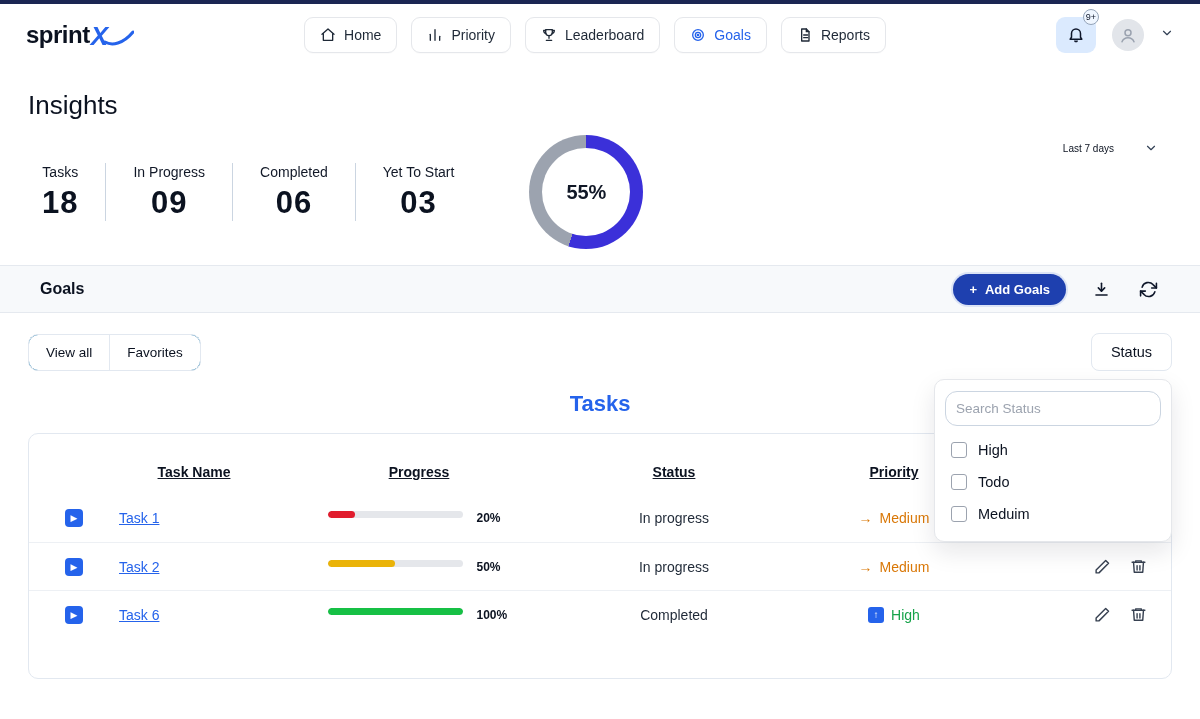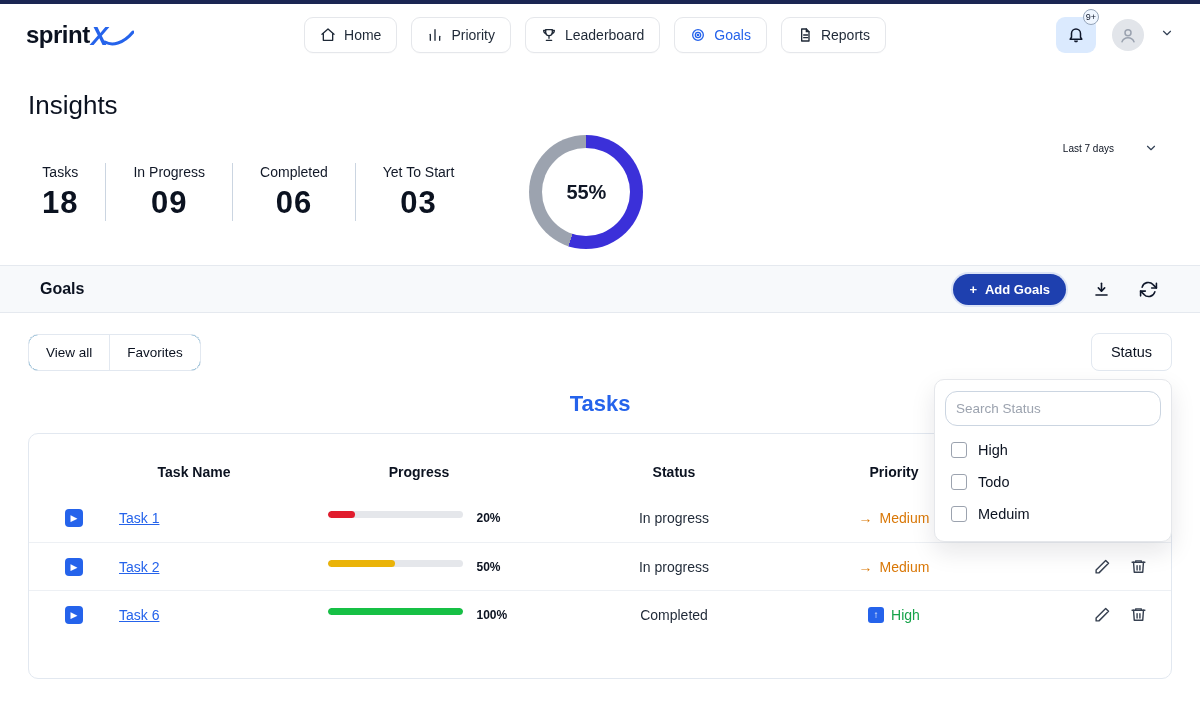--- a/index.html
+++ b/index.html
@@ -68,21 +68,21 @@
                      padding:11px 10px; z-index:30; }
   .status-search { width:100%; padding:9px 10px; border:1px solid #cbd5e1; border-radius:12px; font-size:13.5px; font-family:inherit; margin-bottom:8px; color:#374151; }
   .status-search::placeholder { color:#9ca3af; }
   .status-option { display:flex; align-items:center; gap:11px; padding:8px 6px; font-size:14.5px; color:#0b1220; cursor:pointer; border-radius:6px; }
   .checkbox { width:16px; height:16px; border:1.5px solid #9ca3af; border-radius:3px; background:#fff; flex:0 0 auto; }
 
   
   .tasks-title { text-align:center; color:#2563eb; font-size:22px; font-weight:800; margin:20px 0 16px; }
   .table-card { margin:0 28px 24px; border:1px solid #e2e8f0; border-radius:10px; padding:16px 0 40px; background:#fff; }
   .t-grid { display:grid; grid-template-columns:90px 150px 300px 210px 230px 1fr; align-items:center; }
-  .t-head { height:44px; }
+  .t-head { height:44px;text-decoration:underline; }
   .t-head .t-cell { font-size:14px; font-weight:700; text-align:center; color:#0b1220; }
   .task-row { height:48px; }
   .task-row + .task-row { border-top:1px solid #edf0f4; }
   .play-cell { display:flex; justify-content:center; }
   .play-btn { width:18px; height:18px; background:#2563eb; border-radius:4px; color:#fff; font-size:9px;
               display:flex; align-items:center; justify-content:center; cursor:pointer; border:none; }
   .task-link { color:#2563eb; font-size:14px; text-decoration:underline; cursor:pointer; }
   .progress-cell { display:flex; justify-content:center; gap:14px; }
   .progress-track { width:135px; height:7px; background:#e5e7eb; border-radius:5px; overflow:hidden; }
   .progress-fill { height:100%; border-radius:5px; background:#2563eb; }

